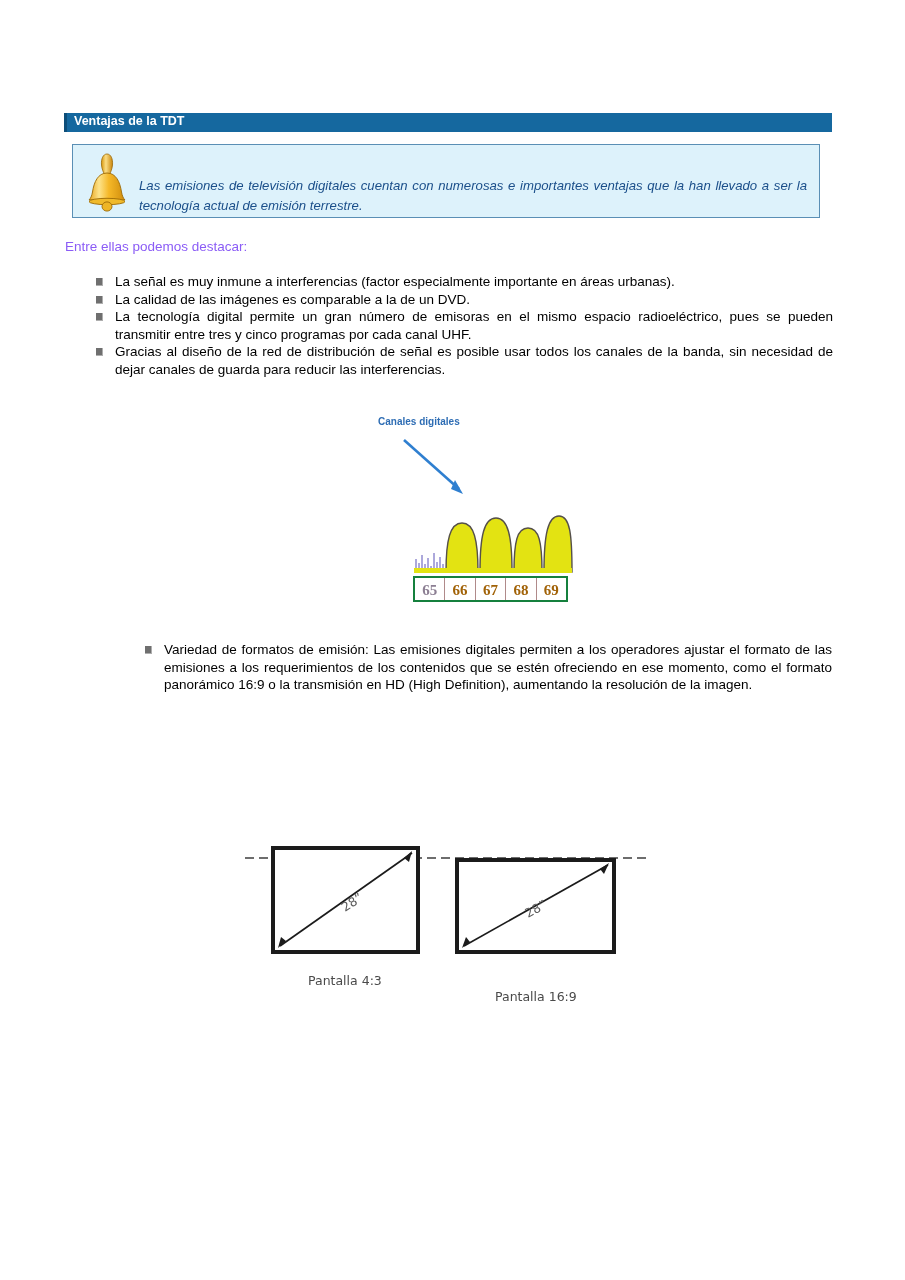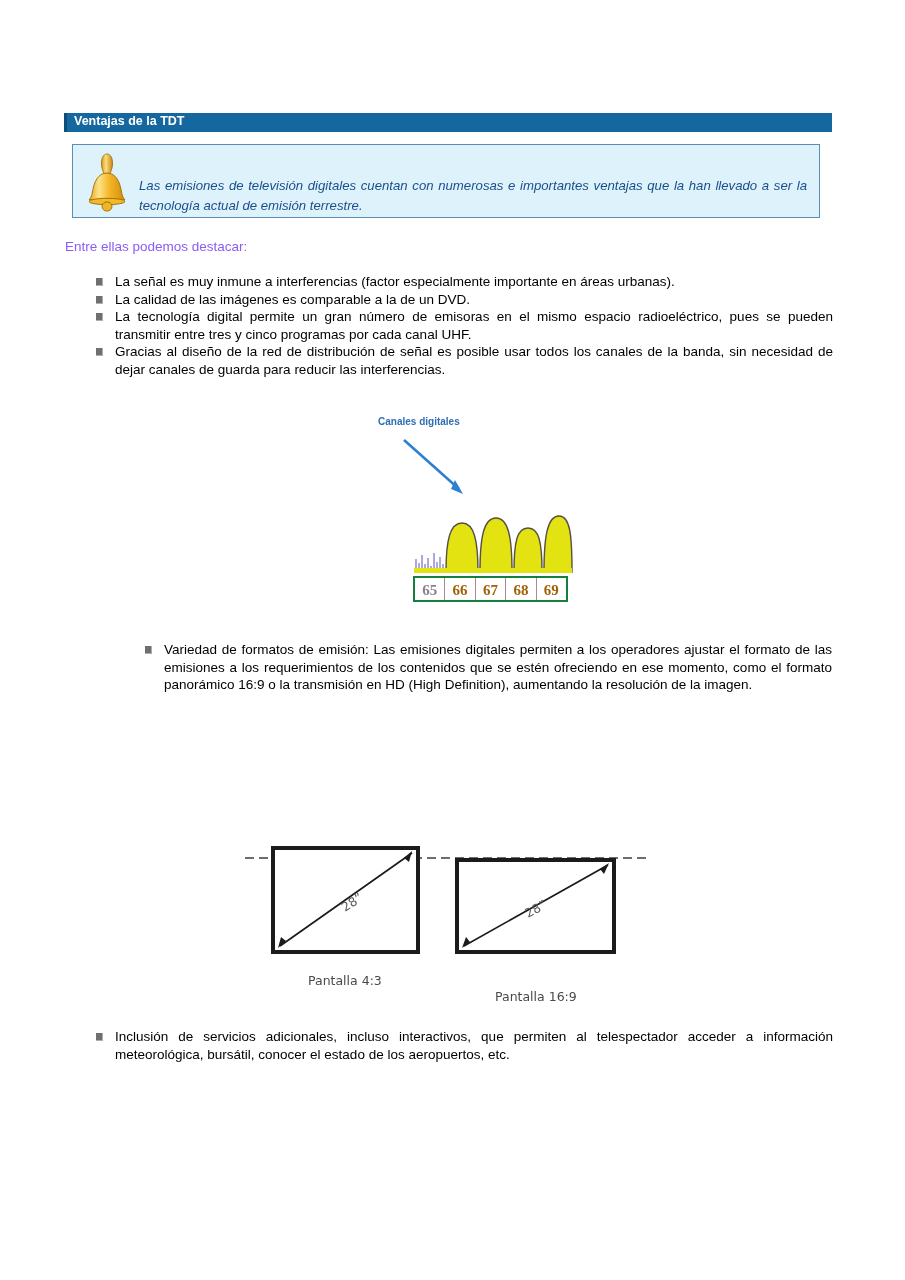--- a/index.html
+++ b/index.html
@@ -318,20 +318,14 @@
         <polygon points="369,23 360,29 364,34" fill="#1b1b1b" stroke="none"></polygon>
         <polygon points="222,108 230,102 226,97" fill="#1b1b1b" stroke="none"></polygon>
       </g>
       <text x="288" y="78" font-family="DejaVu Sans, sans-serif" font-size="12.5" fill="#5a5a5a" transform="rotate(-29 288 78)">28”</text>
     </svg>
 
     <div class="screen-caption" id="cap43">Pantalla 4:3</div>
     <div class="screen-caption" id="cap169">Pantalla 16:9</div>
   </div>
 
-  <ul class="blist just" id="list-bot">
-    <li>
-      <span class="sqbullet"></span>
-      <span>Inclusión de servicios adicionales, incluso interactivos, que permiten al telespectador acceder a información meteorológica, bursátil, conocer el estado de los aeropuertos, etc.</span>
-    </li>
-  </ul>
 
 </div>
 
 </body></html>

